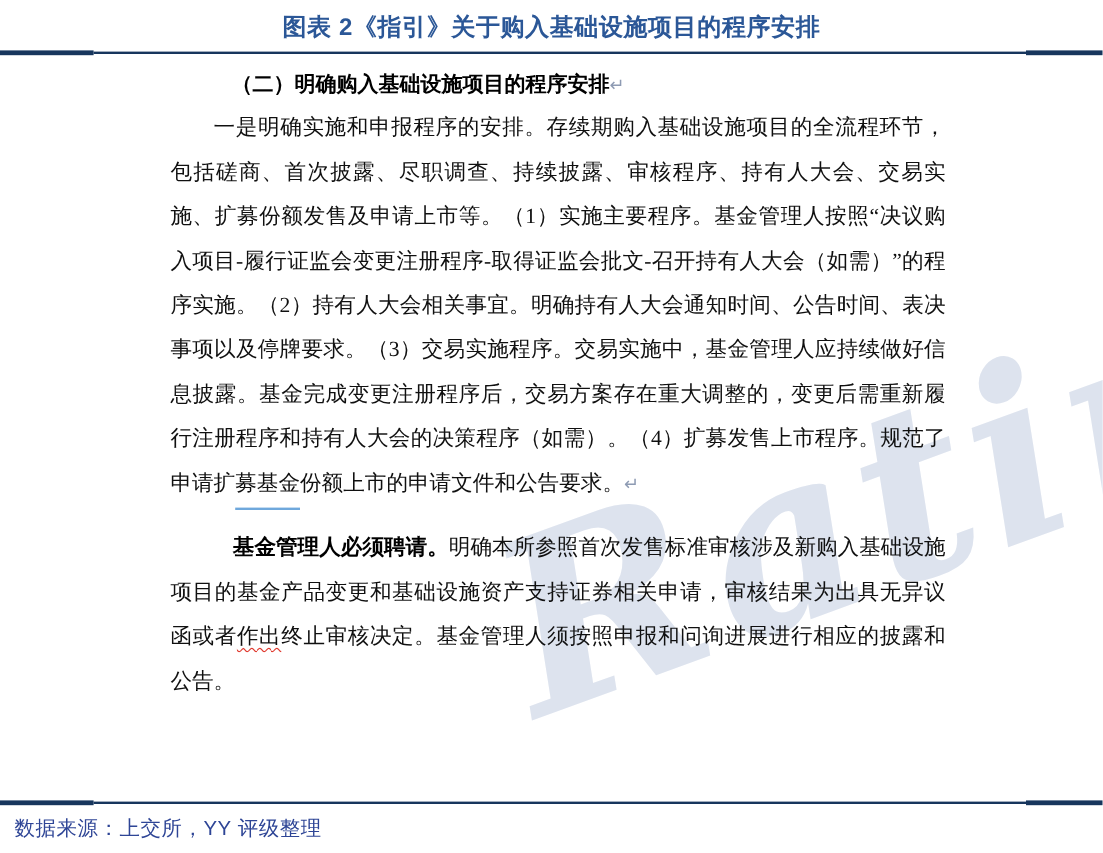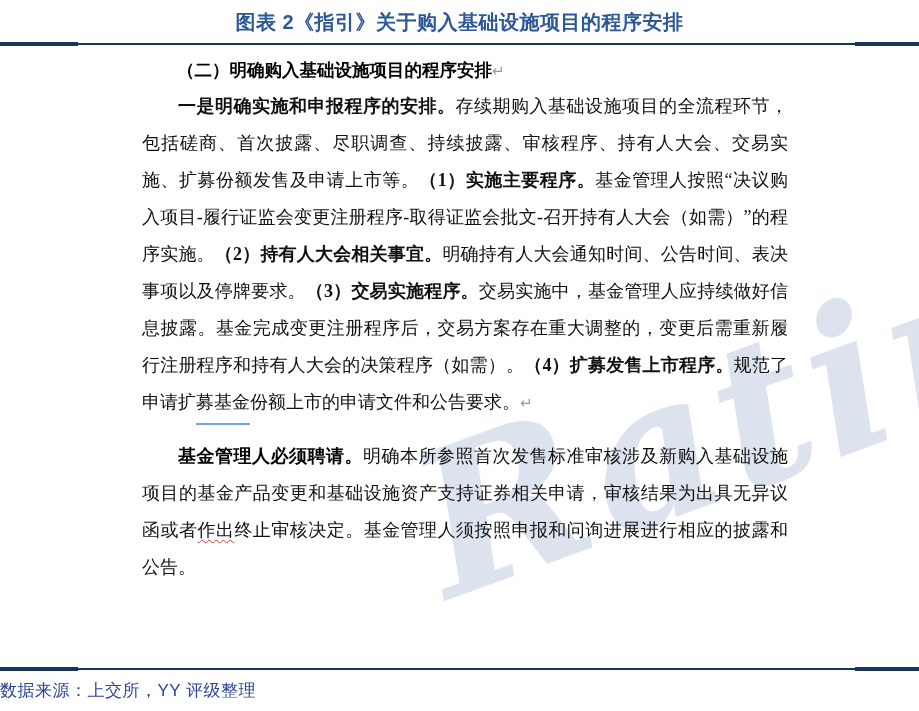--- a/index.html
+++ b/index.html
@@ -32,35 +32,35 @@
     margin:0 0 16px 0;font-size:18px;line-height:37px;color:#101010;
     text-align:justify;text-indent:2em;
   }
   .para.heading{
     font-family:"Liberation Sans","DejaVu Sans",sans-serif;
     font-weight:bold;font-size:17.5px;line-height:34px;margin:0;color:#000;
     text-align:left;
   }
   
   .run.r{font-weight:normal;}
-  .run.b{font-weight:bold;}
-  .run.ls{font-family:"Liberation Sans","DejaVu Sans",sans-serif;font-weight:bold;color:#000;}
+  .run.b{font-weight:normal;}
+  .run.ls{font-family:"Liberation Sans","DejaVu Sans",sans-serif;font-weight:bold;color:#000;margin-left:16px;}
   .run.ub{border-bottom:2px solid var(--underline_blue,#6FA8DC);padding-bottom:11px;}
   .run.sq{
     text-decoration-line:underline;text-decoration-style:wavy;
     text-decoration-color:var(--squiggle_red,#E03C31);
     text-decoration-thickness:1px;text-underline-offset:3px;
   }
   .run.mk{
     color:#8e9bb3;font-family:"DejaVu Sans",sans-serif;font-size:15px;font-weight:normal;
   }
   
   .footer{
     position:absolute;top:672px;left:0;right:0;height:39px;box-sizing:border-box;
-    padding:7px 0 0 0;z-index:1;
+    padding:7px 0 0 12px;z-index:1;
     font-family:"Liberation Sans","DejaVu Sans",sans-serif;
     font-size:17px;font-weight:500;letter-spacing:.5px;
     color:var(--footer_blue,#2E4596);
   }
   
   .watermark{
     position:absolute;left:390px;top:440px;z-index:0;pointer-events:none;
     font-family:"DejaVu Serif",serif;font-style:italic;font-weight:bold;
     font-size:200px;letter-spacing:6px;line-height:1;
     color:var(--watermark,#dde3ee);

